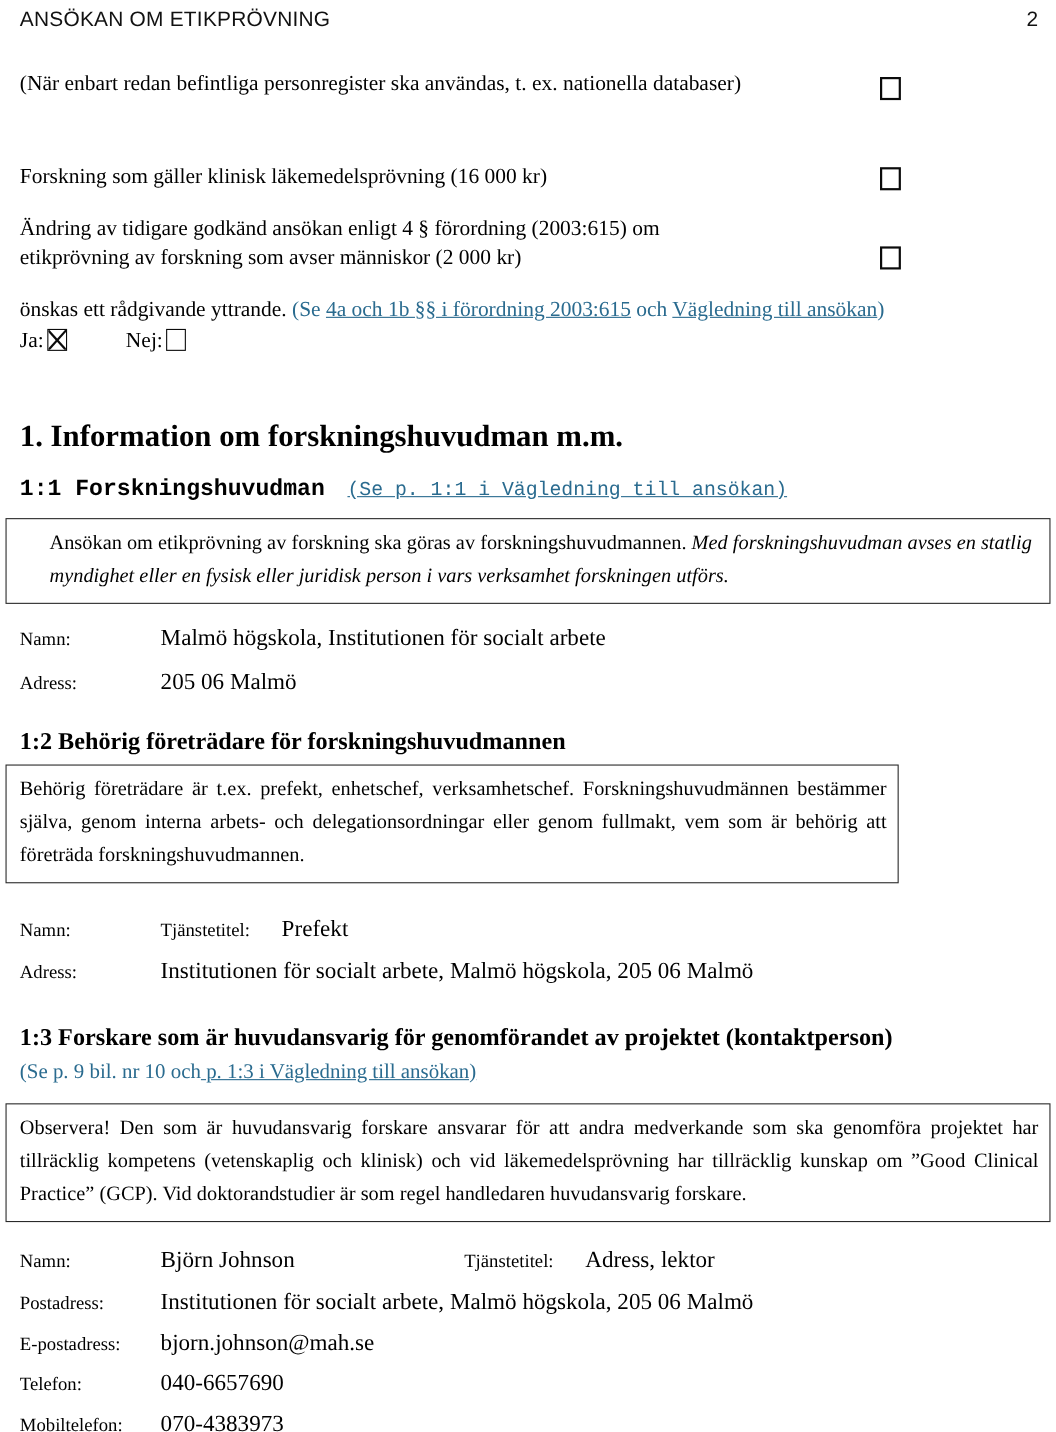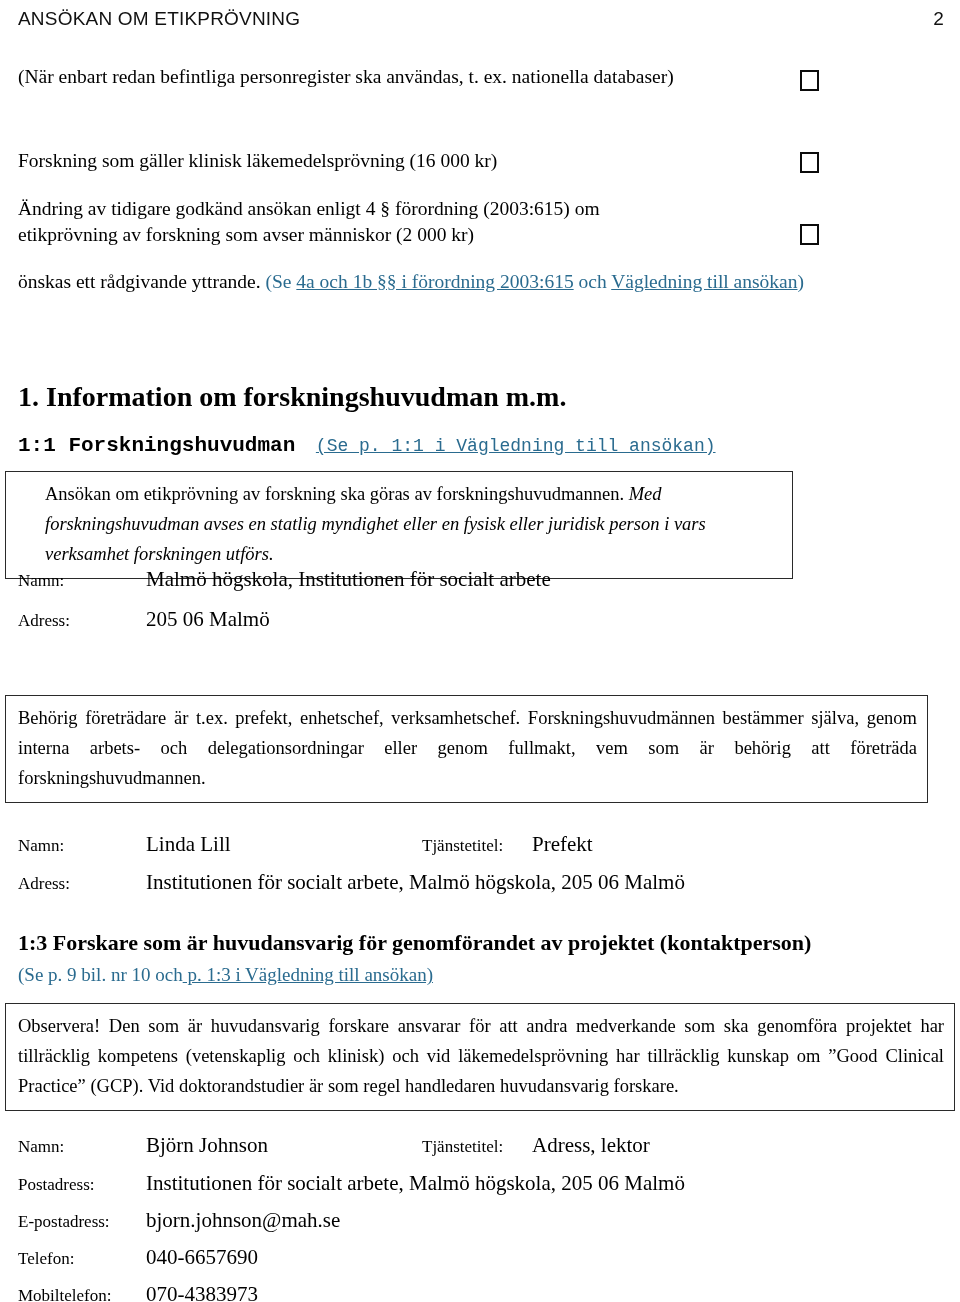--- a/index.html
+++ b/index.html
@@ -172,50 +172,55 @@
   <div class="cbox" style="left:800px; top:224px;"></div>
 
   <div class="body-block" style="top:269px;">
     <div class="line">
       <span>önskas ett rådgivande yttrande.</span>
       <span class="paren">(Se</span>
       <span class="link">4a och 1b §§ i förordning 2003:615</span>
       <span class="paren">och</span>
       <span class="link">Vägledning till ansökan</span><span class="paren">)</span>
     </div>
+    <div class="line" style="margin-top:2px;">
+      <span>Ja:</span><span class="cbox small checked"></span>
+      <span style="display:inline-block;width:44px;"></span>
+      <span>Nej:</span><span class="cbox small"></span>
+    </div>
   </div>
 
   <div class="body-block h1" style="top:381px;">1. Information om forskningshuvudman m.m.</div>
 
   <div class="body-block h2" style="top:433px;font-family:Liberation Mono, monospace;">
     <span>1:1 Forskningshuvudman</span>
     <span class="link" style="margin-left:8px;">(Se p. 1:1 i Vägledning till ansökan)</span>
   </div>
 
-  <div class="infobox" style="top:471px; width:788px;padding-left:39px;">
+  <div class="infobox" style="top:471px; width:950px;padding-left:39px;">
     <p class="nj"><span>Ansökan om etikprövning av forskning ska göras av forskningshuvudmannen.</span> <span class="it">Med forskningshuvudman avses en statlig myndighet eller en fysisk eller juridisk person i vars verksamhet forskningen utförs.</span></p>
   </div>
 
   <div class="field" style="top:566px; left:18px;">
     <span class="lbl" style="width:128px;display:inline-block;">Namn:</span>
     <span class="val">Malmö högskola, Institutionen för  socialt arbete</span>
   </div>
   <div class="field" style="top:606px; left:18px;">
     <span class="lbl" style="width:128px;display:inline-block;">Adress:</span>
     <span class="val">205 06 Malmö</span>
   </div>
 
-
-  <div class="infobox" style="top:695px; width:923px;">
+  <div class="body-block h2" style="top:661px; font-size:22px;">1:2 Behörig företrädare för forskningshuvudmannen</div>
+
+  <div class="infobox" style="top:695px; width:812px;">
     <p>Behörig företrädare är t.ex. prefekt, enhetschef, verksamhetschef. Forskningshuvudmännen bestämmer själva, genom interna arbets- och delegationsordningar eller genom fullmakt, vem som är behörig att företräda forskningshuvudmannen.</p>
   </div>
 
   <div class="field" style="top:831px; left:18px;">
     <span class="lbl" style="width:128px;display:inline-block;">Namn:</span>
-    <span class="val" style="width:276px;display:inline-block;">Linda Lill</span>
     <span class="lbl" style="width:110px;display:inline-block;">Tjänstetitel:</span>
     <span class="val">Prefekt</span>
   </div>
   <div class="field" style="top:869px; left:18px;">
     <span class="lbl" style="width:128px;display:inline-block;">Adress:</span>
     <span class="val">Institutionen för socialt arbete, Malmö högskola, 205 06 Malmö</span>
   </div>
 
   <div class="body-block h2" style="top:930px; font-size:22px;">1:3 Forskare som är huvudansvarig för genomförandet av projektet (kontaktperson)</div>
 

